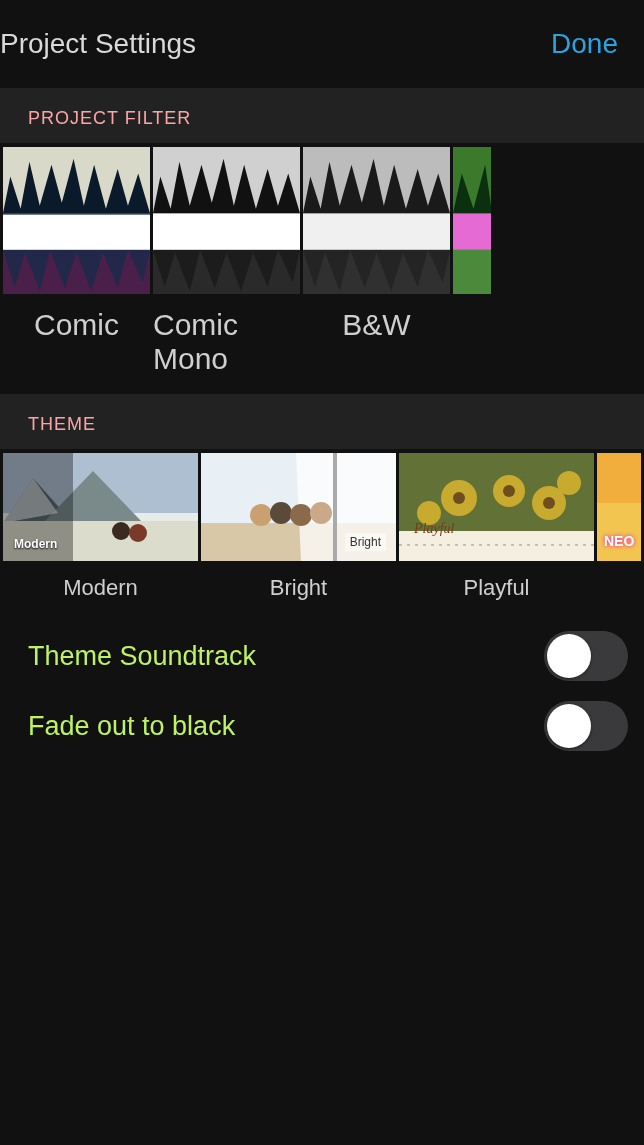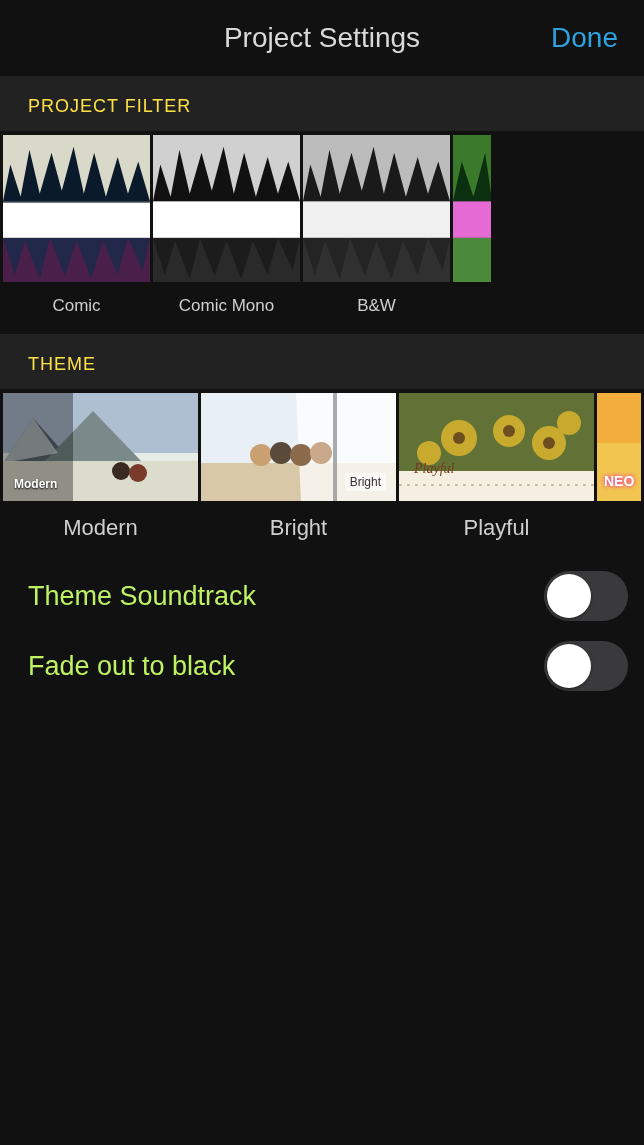--- a/index.html
+++ b/index.html
@@ -5,45 +5,45 @@
   * { box-sizing: border-box; margin: 0; padding: 0; }
   html, body {
     width: 644px;
     height: 1145px;
     background: #111;
     font-family: -apple-system, "Helvetica Neue", Arial, sans-serif;
     color: #d9d9d9;
     overflow: hidden;
   }
   .header {
-    height: 76px;
+    height: 88px;
     display: flex;
     align-items: center;
-    justify-content: center;
+    justify-content: flex-start;
     position: relative;
     background: #111;
   }
   .header-title {
     font-size: 28px;
     color: #d9d9d9;
     font-weight: 400;
   }
   .header-done {
     position: absolute;
     right: 26px;
     top: 50%;
     transform: translateY(-50%);
     color: #2da2e0;
     font-size: 28px;
     font-weight: 500;
     cursor: pointer;
   }
   .section-header {
     background: #222;
-    color: #fde047;
+    color: #fca5a5;
     font-size: 18px;
     letter-spacing: 1px;
     padding: 20px 28px 14px;
   }
   .filter-strip {
     display: flex;
     gap: 3px;
     padding: 4px 0 0 3px;
     background: #111;
     overflow: hidden;
@@ -55,21 +55,21 @@
     flex-direction: column;
     align-items: center;
   }
   .filter-thumb {
     width: 147px;
     height: 147px;
     position: relative;
     overflow: hidden;
   }
   .filter-label {
-    font-size: 17px;
+    font-size: 30px;
     color: #cfcfcf;
     padding-top: 14px;
     padding-bottom: 18px;
   }
   .theme-strip {
     display: flex;
     gap: 3px;
     padding: 4px 0 0 3px;
     background: #111;
     overflow: hidden;

